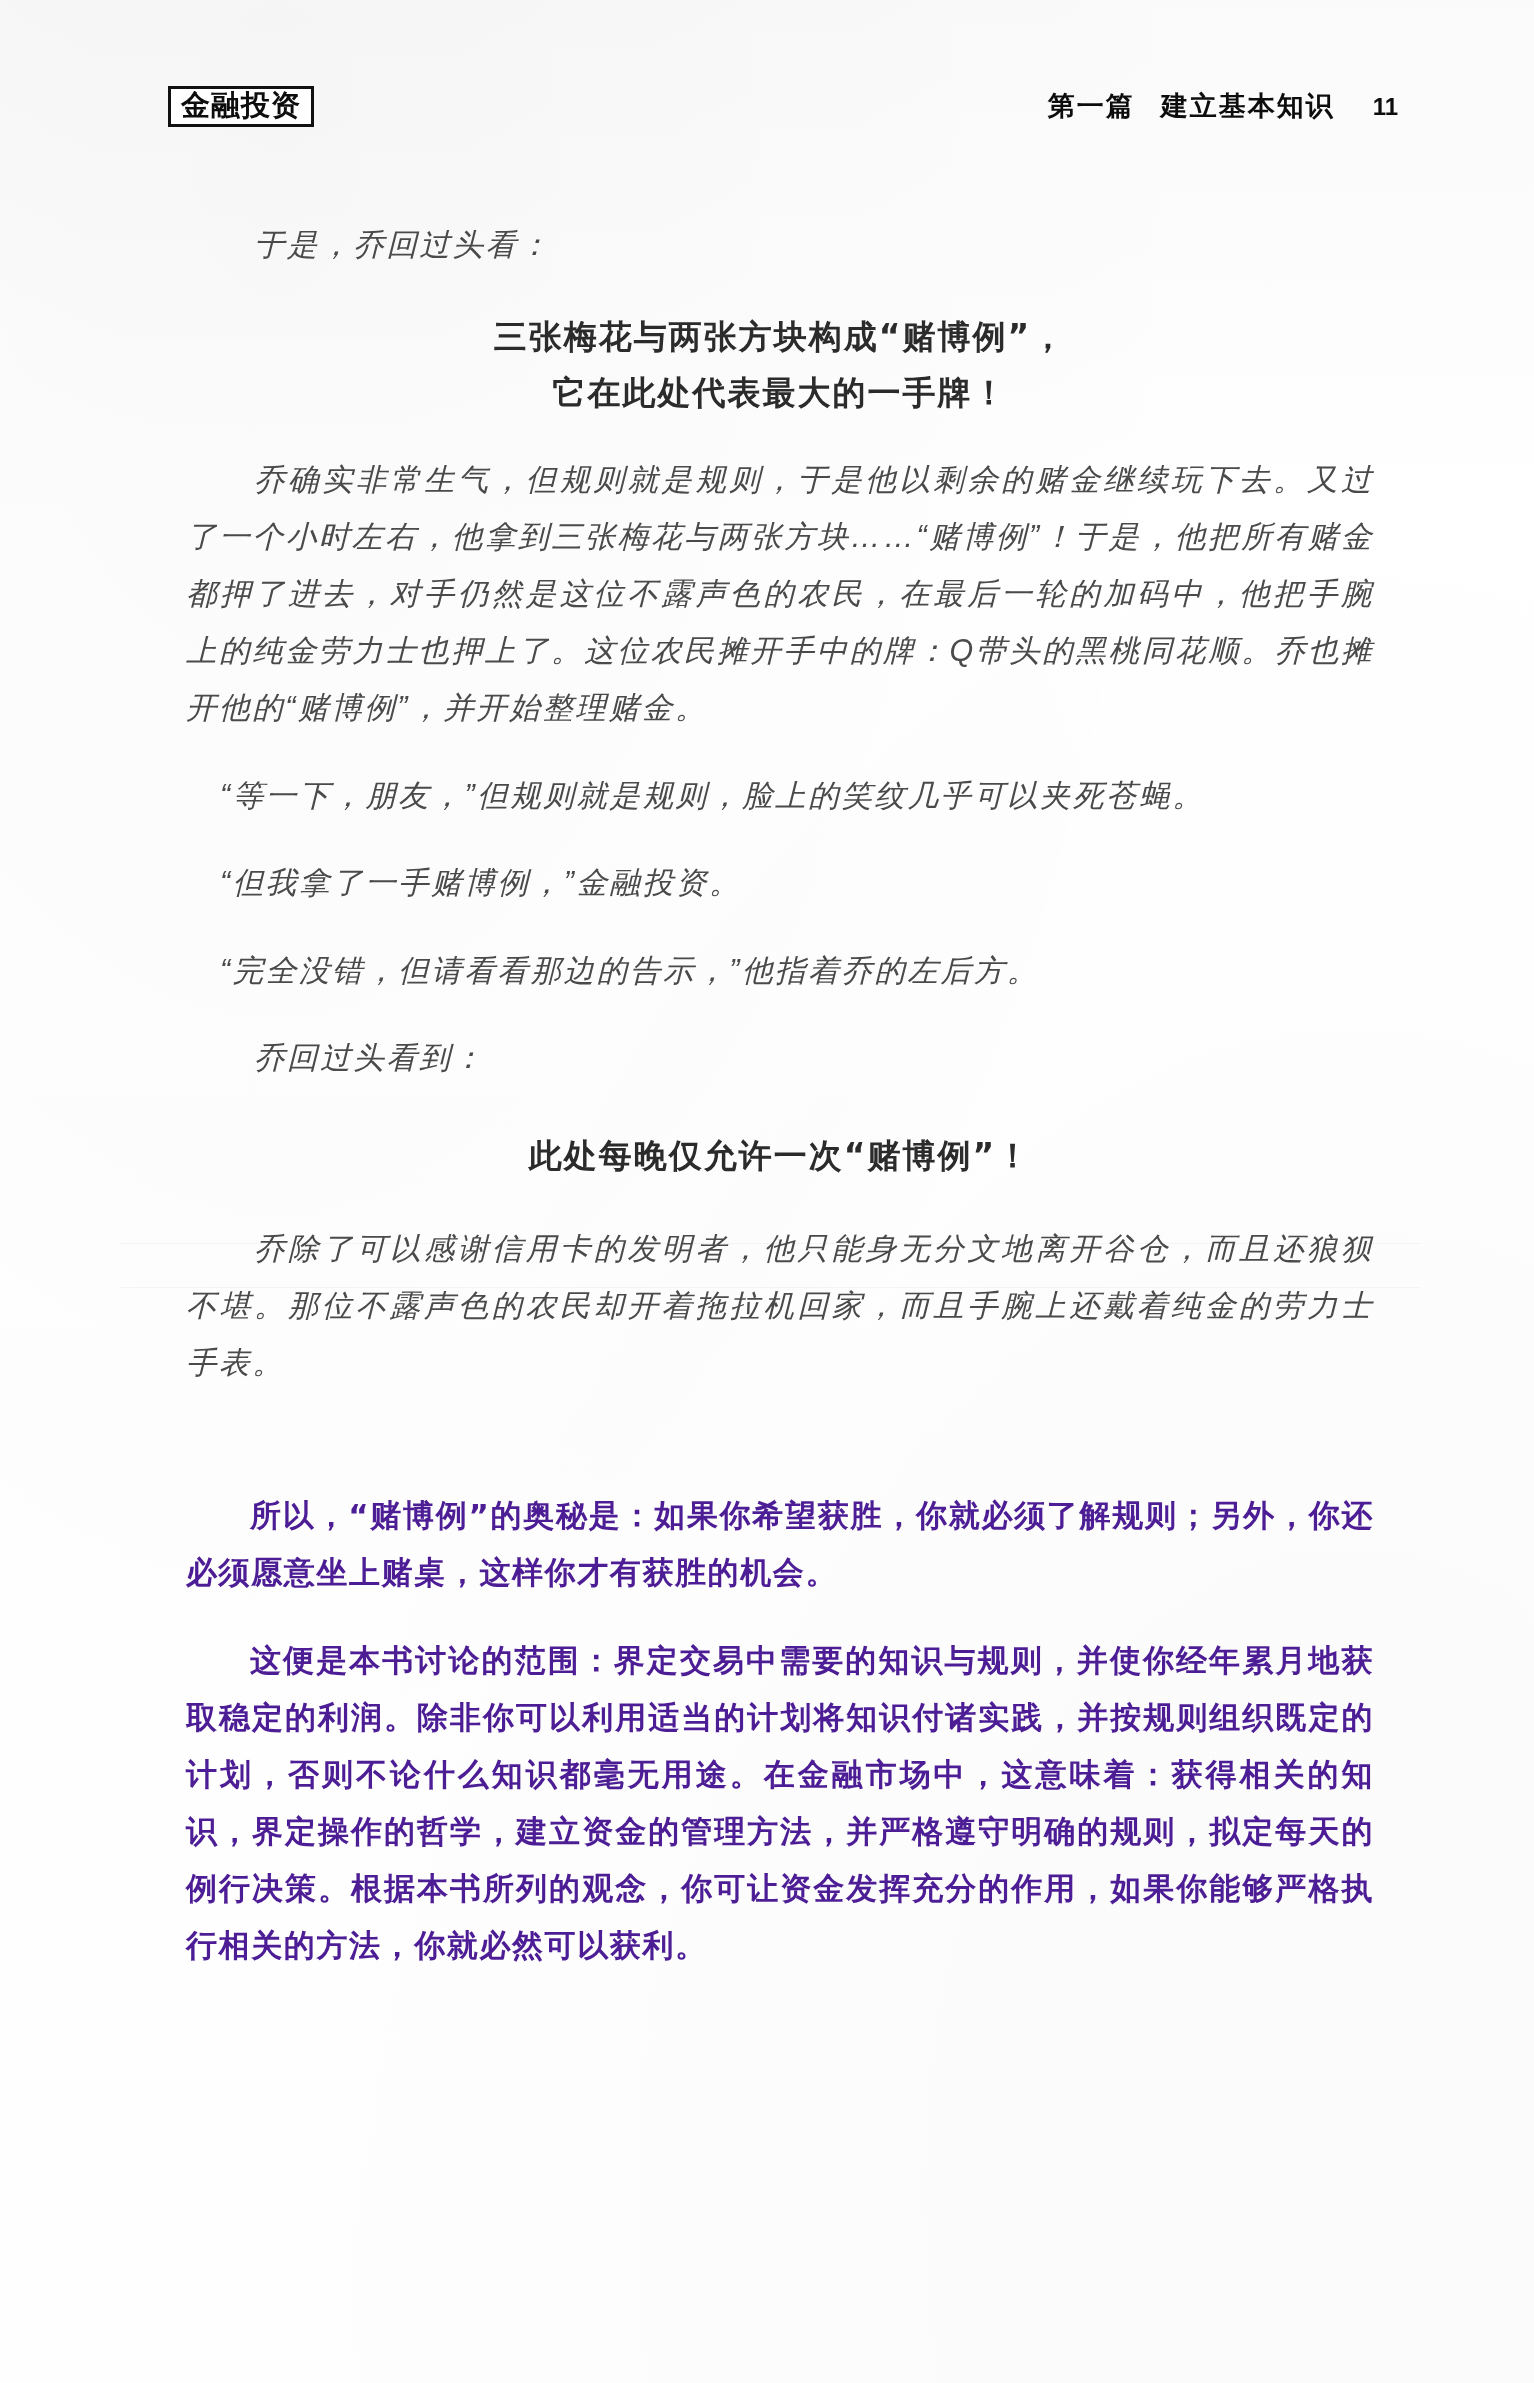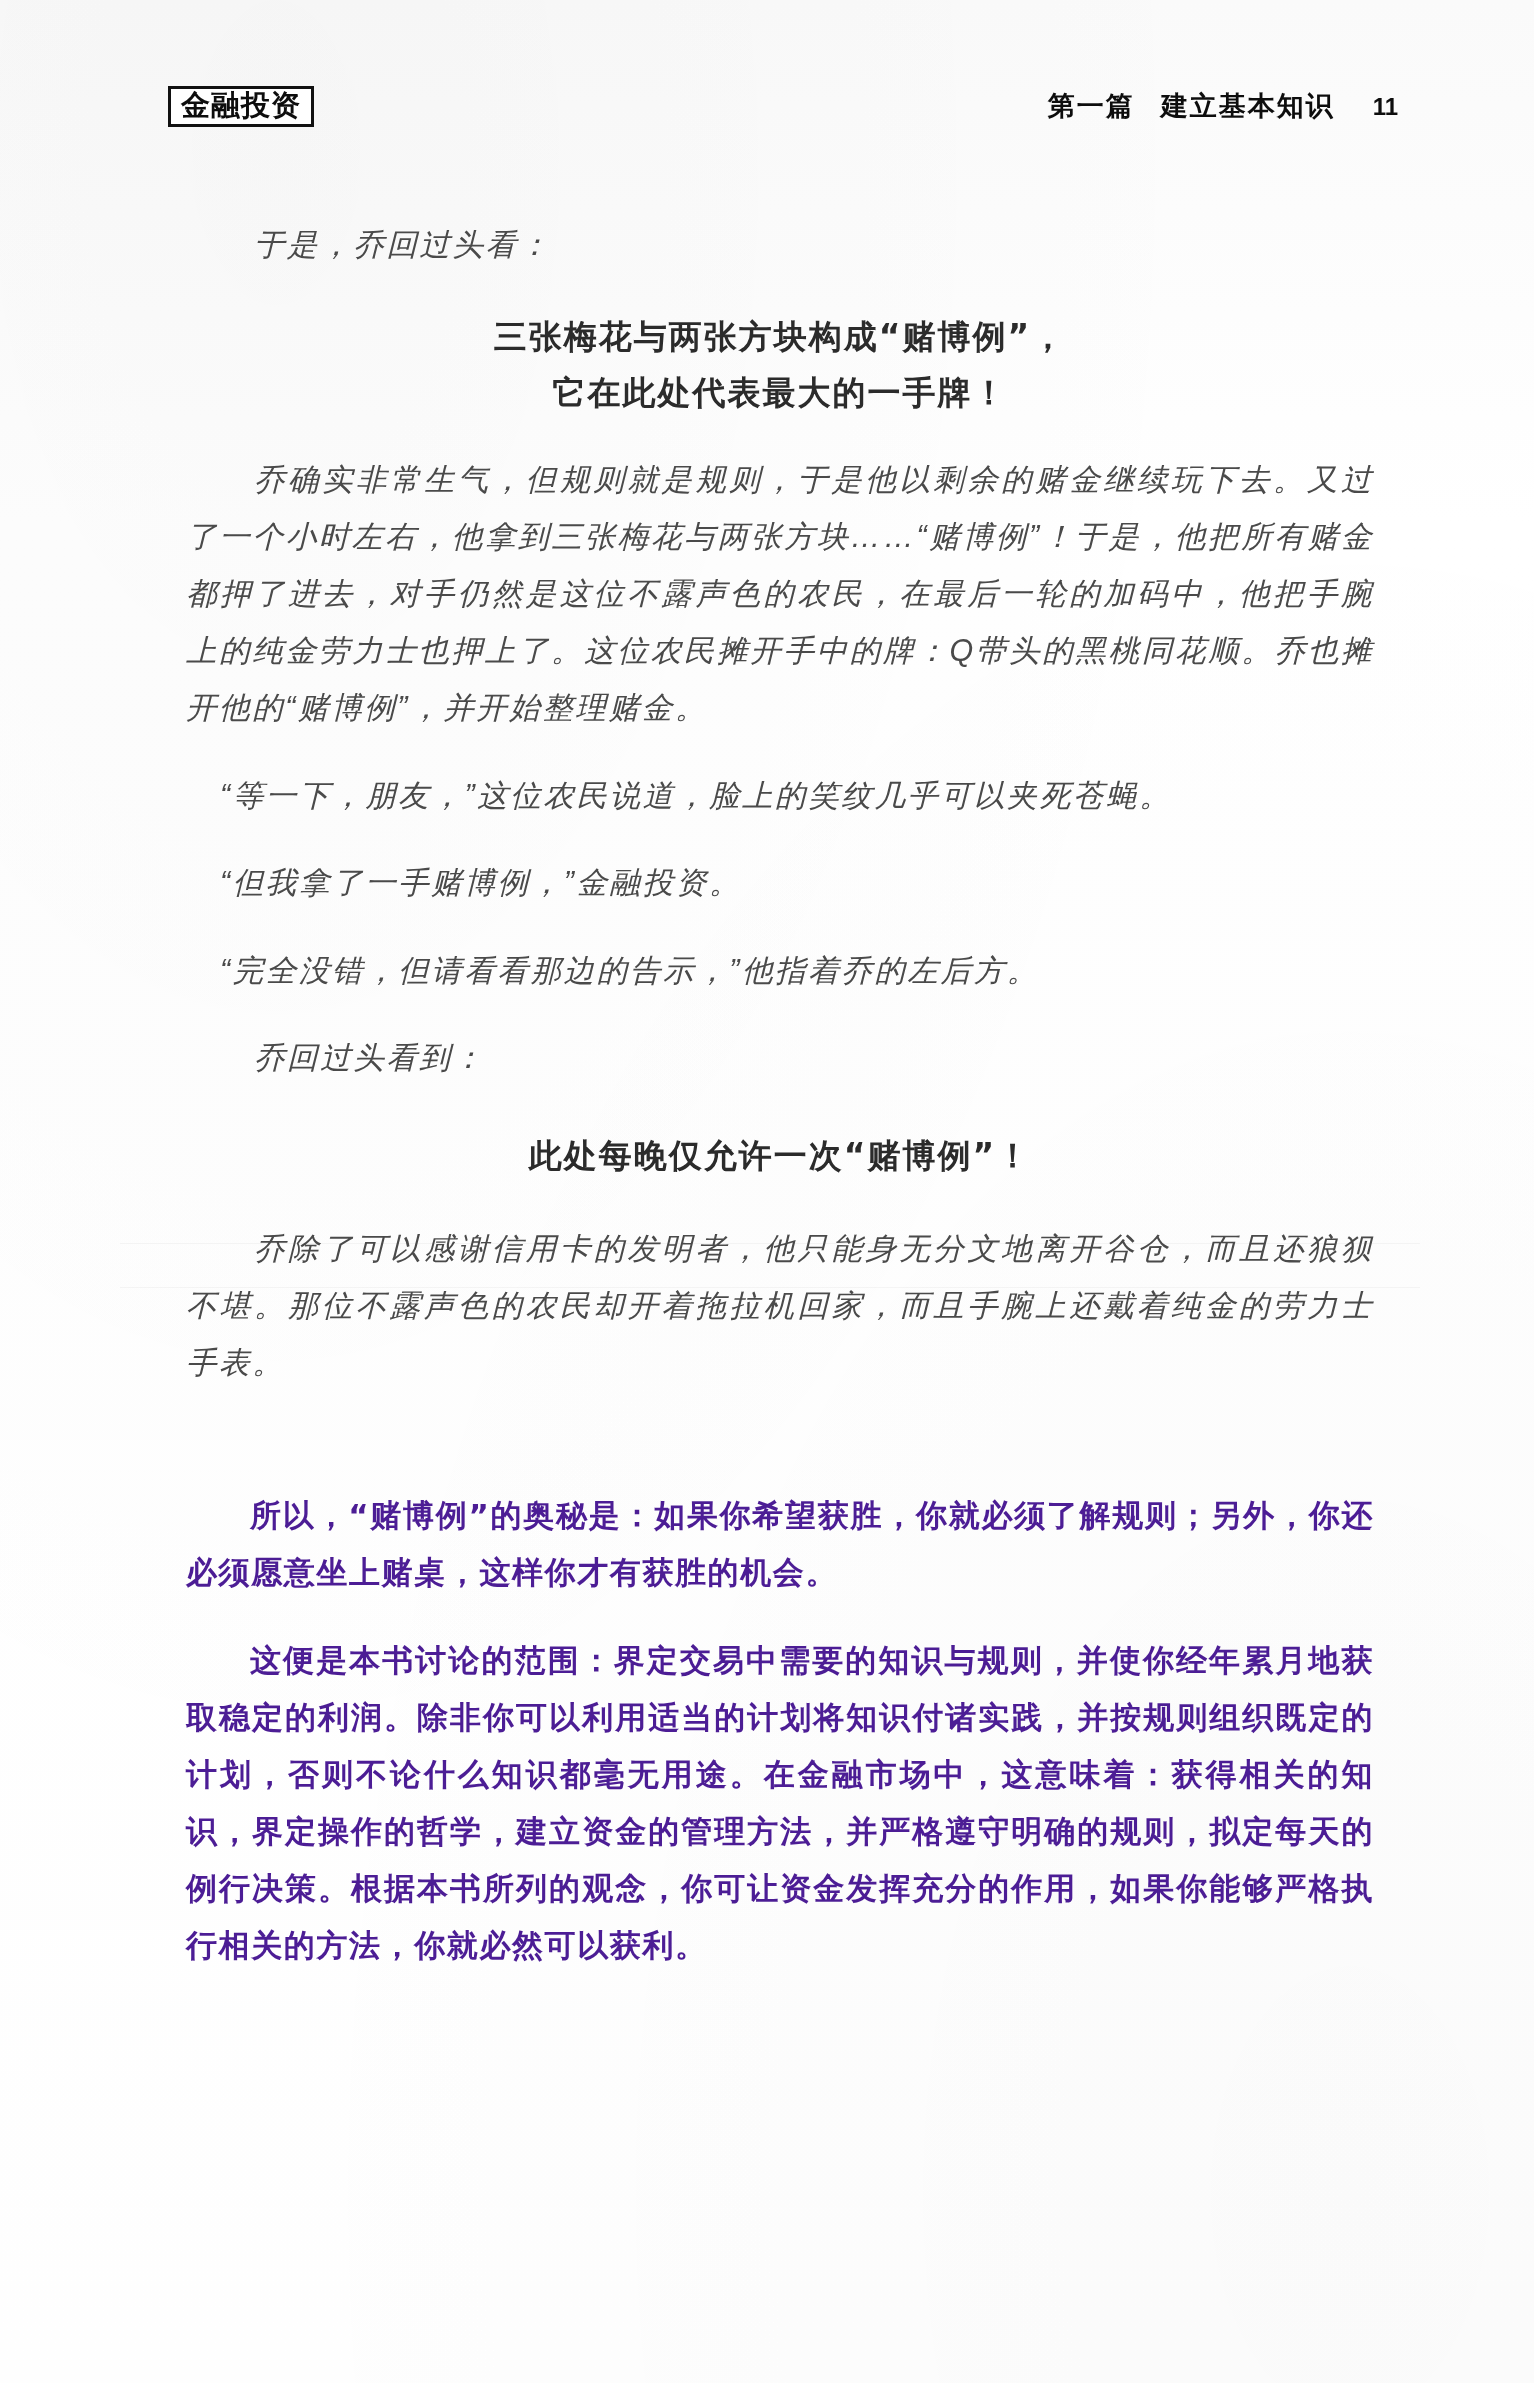--- a/index.html
+++ b/index.html
@@ -189,21 +189,21 @@
 
       <p class="kai indent-1">于是，乔回过头看：</p>
 
       <div class="display display-block">
         <div>三张梅花与两张方块构成“赌博例”，</div>
         <div>它在此处代表最大的一手牌！</div>
       </div>
 
       <p class="kai indent-1">乔确实非常生气，但规则就是规则，于是他以剩余的赌金继续玩下去。又过了一个小时左右，他拿到三张梅花与两张方块……“赌博例”！于是，他把所有赌金都押了进去，对手仍然是这位不露声色的农民，在最后一轮的加码中，他把手腕上的纯金劳力士也押上了。这位农民摊开手中的牌：Q带头的黑桃同花顺。乔也摊开他的“赌博例”，并开始整理赌金。</p>
 
-      <p class="kai indent-half p-gap-sm">“等一下，朋友，”这位农民说道，脸上的笑纹几乎可以夹死苍蝇。</p>
+      <p class="kai indent-half p-gap-sm">“等一下，朋友，”但规则就是规则，脸上的笑纹几乎可以夹死苍蝇。</p>
 
       <p class="kai indent-half">“但我拿了一手赌博例，”金融投资。</p>
 
       <p class="kai indent-half">“完全没错，但请看看那边的告示，”他指着乔的左后方。</p>
 
       <p class="kai indent-1">乔回过头看到：</p>
 
       <div class="display display-single">此处每晚仅允许一次“赌博例”！</div>
 
       <p class="kai indent-1">乔除了可以感谢信用卡的发明者，他只能身无分文地离开谷仓，而且还狼狈不堪。那位不露声色的农民却开着拖拉机回家，而且手腕上还戴着纯金的劳力士手表。</p>

